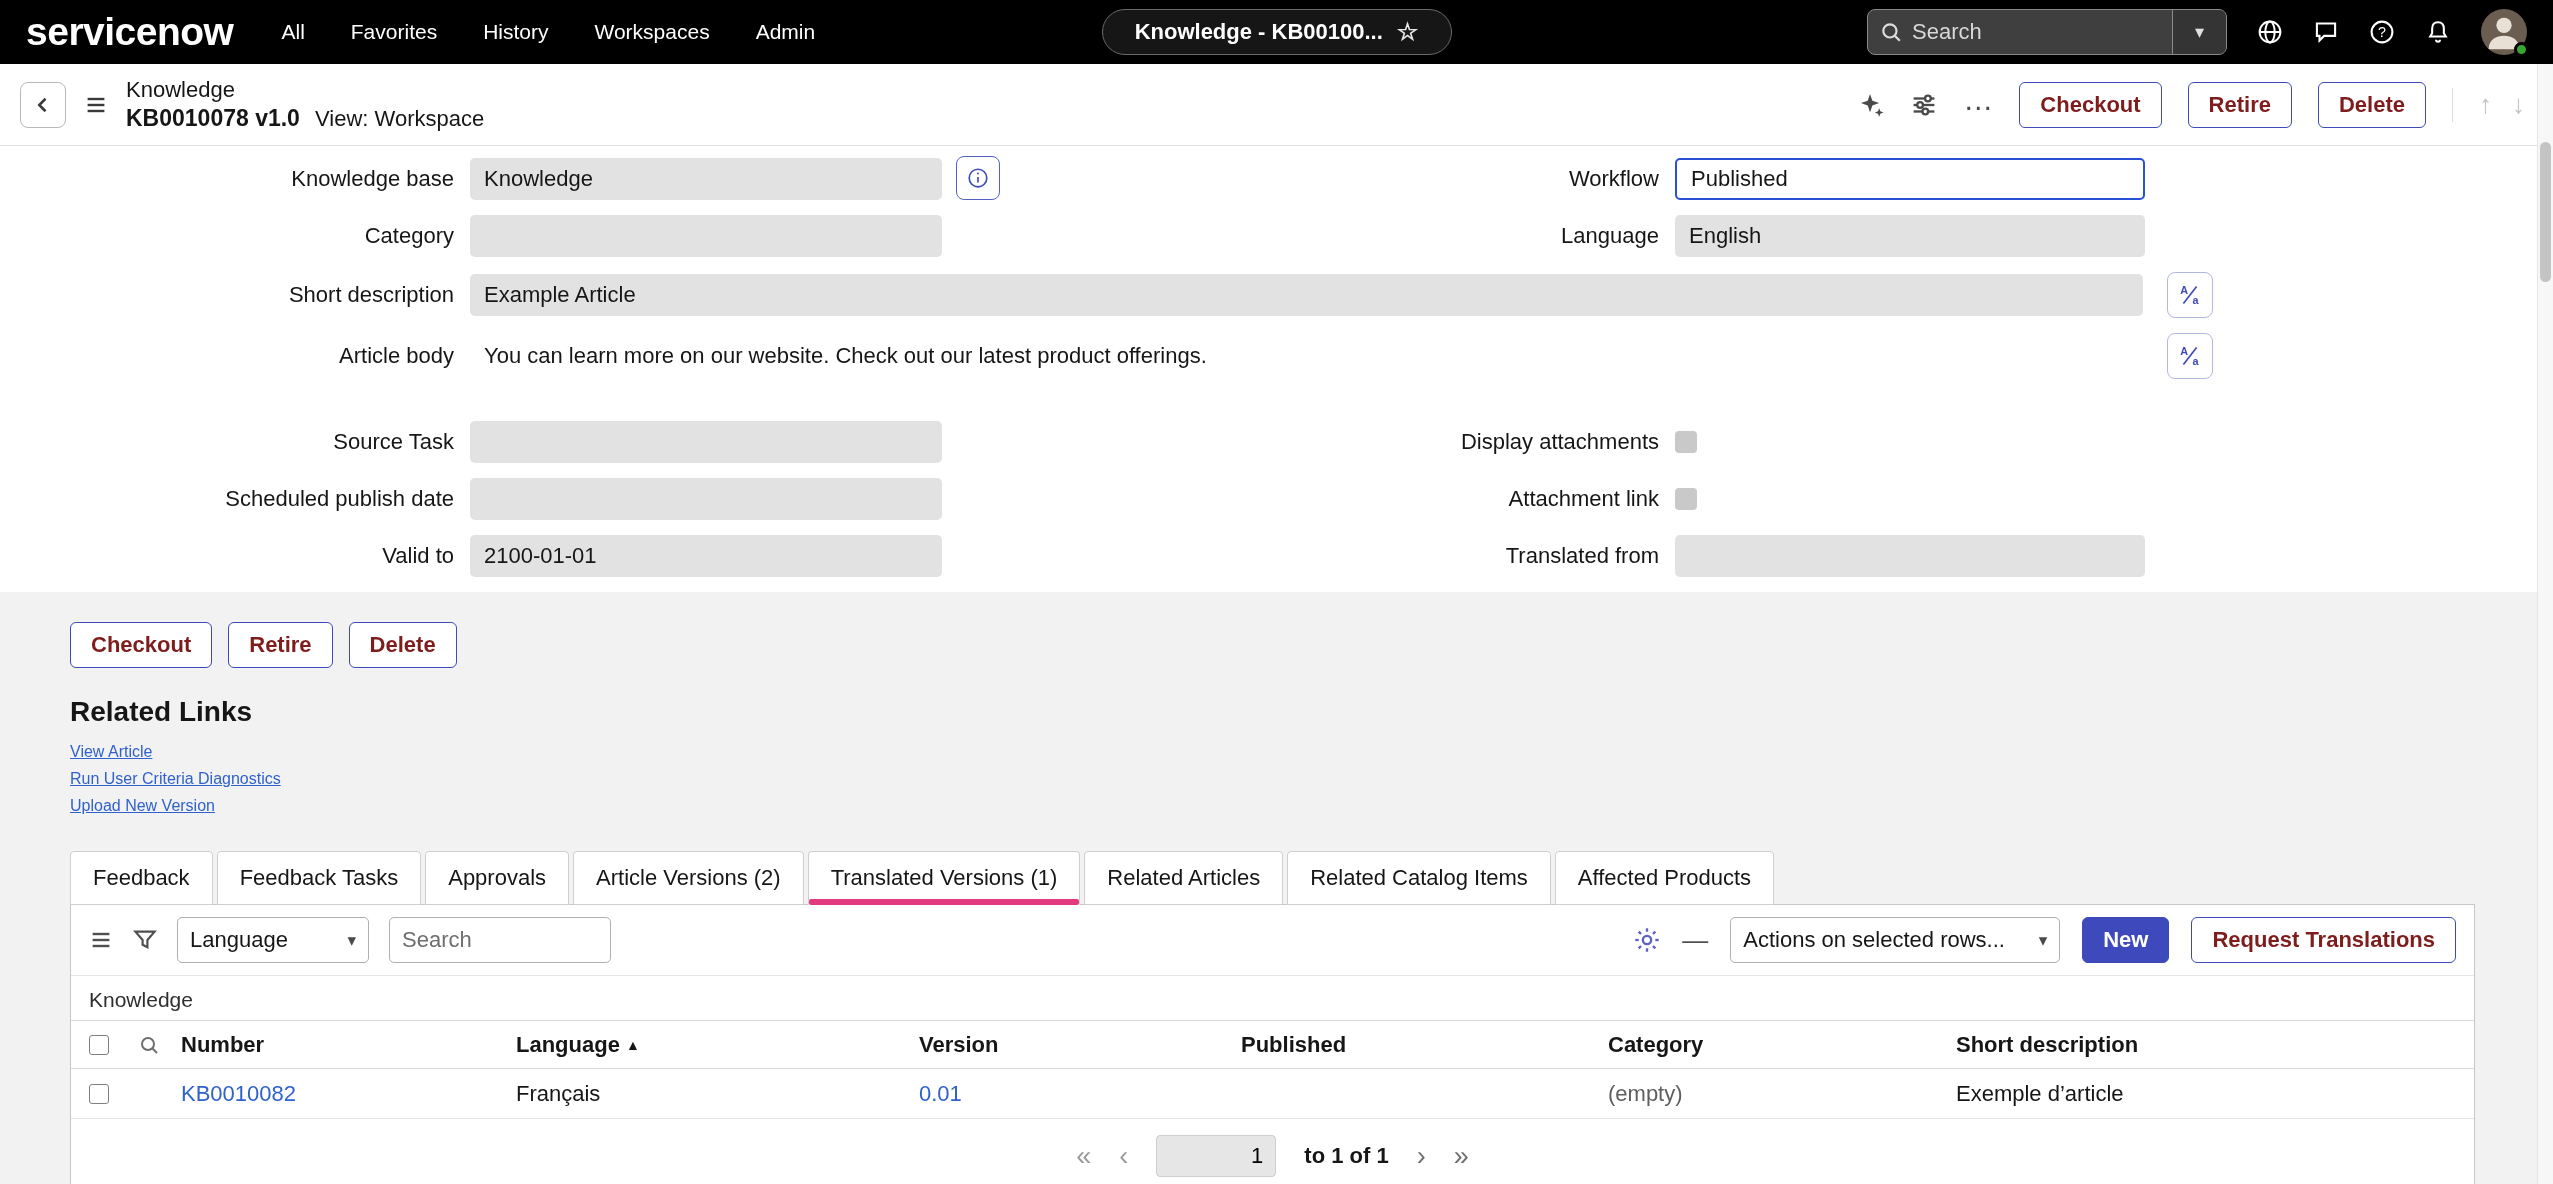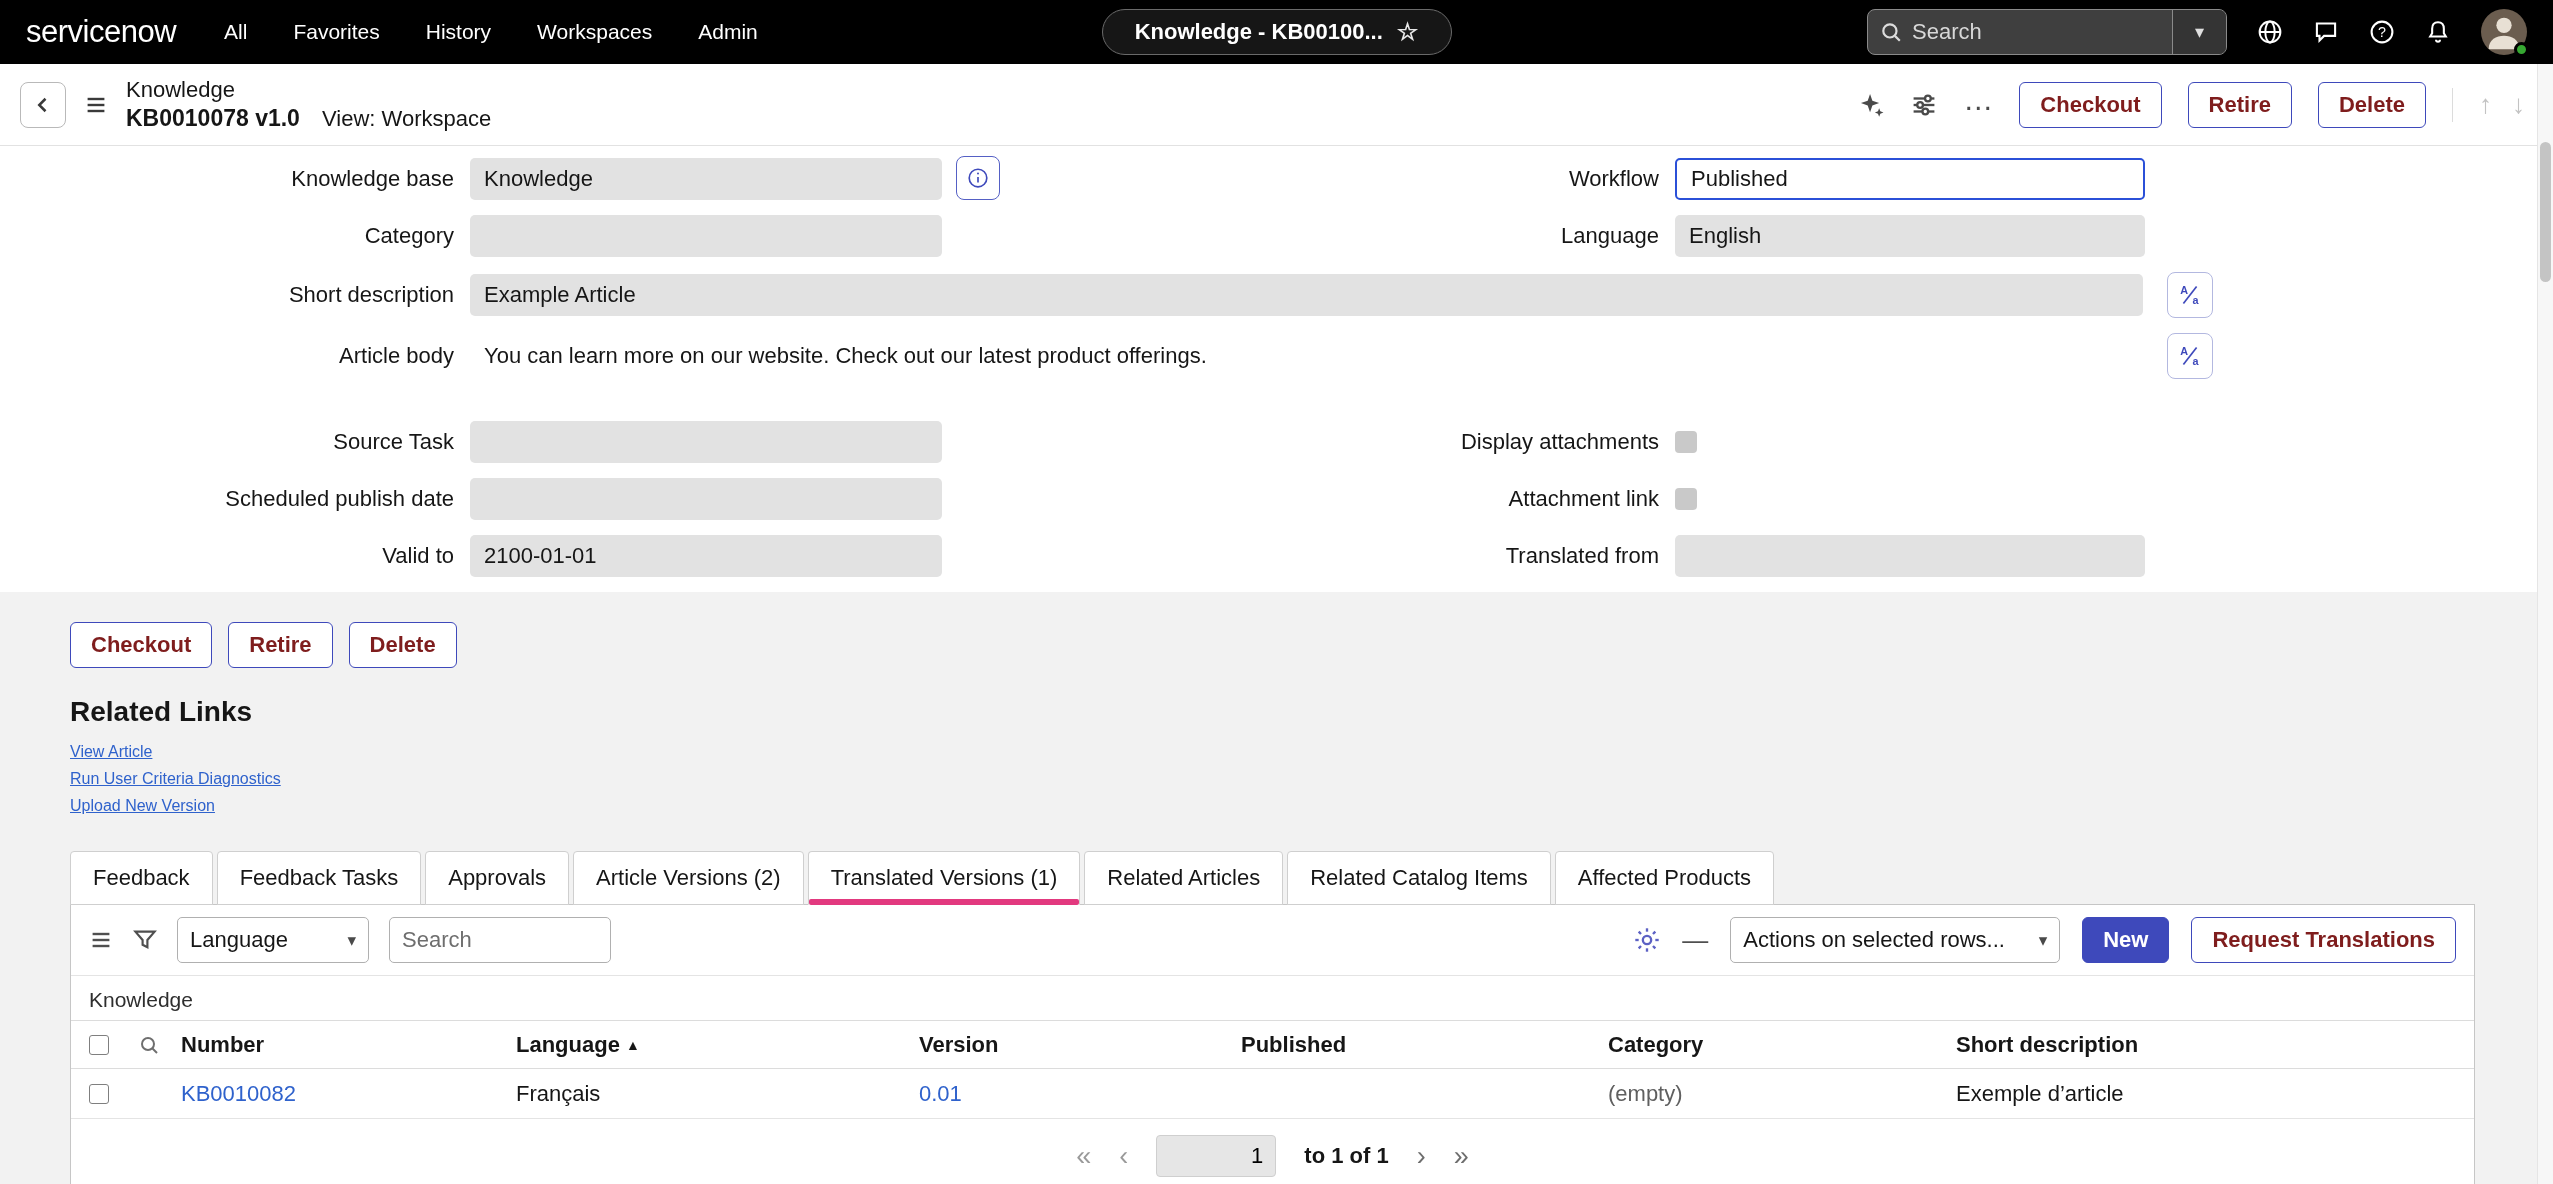--- a/index.html
+++ b/index.html
@@ -7,21 +7,21 @@
   body {
     width:2553px; height:1184px; overflow:hidden; position:relative;
     font-family:"Liberation Sans", sans-serif; font-size:22px; color:#161616;
     background:#ffffff;
   }
   
   .topnav {
     height:64px; background:#000; color:#fff; display:flex; align-items:center;
     padding:0 26px; position:relative;
   }
-  .logo { font-size:31px; font-weight:400; letter-spacing:-0.5px; margin-right:48px; cursor:pointer; }
+  .logo { font-size:39px; font-weight:700; letter-spacing:-0.5px; margin-right:48px; cursor:pointer; }
   .nav-menus { display:flex; gap:46px; font-size:21px; }
   .nav-item { cursor:pointer; }
   .ctx-pill {
     position:absolute; left:50%; transform:translateX(-50%);
     height:46px; min-width:350px; border:1px solid #6a6a6a; border-radius:26px;
     background:#161616; display:flex; align-items:center; justify-content:center;
     gap:14px; padding:16px 24px; font-weight:600; font-size:22px; cursor:pointer;
   }
   .ctx-pill .star { font-size:24px; color:#e8e8e8; }
   .nav-right { margin-left:auto; display:flex; align-items:center; gap:30px; }
@@ -50,21 +50,21 @@
     display:flex; align-items:center; padding:0 28px 0 20px; gap:18px;
   }
   .back-btn {
     width:46px; height:46px; border:1px solid #b9b9b9; border-radius:8px; background:#fff;
     display:flex; align-items:center; justify-content:center; color:#3a3a3a; cursor:pointer;
   }
   .ctxmenu-icon { color:#3a3a3a; display:flex; cursor:pointer; }
   .rec-title { line-height:1.25; }
   .rec-type { font-size:22px; }
   .rec-num { font-size:23px; font-weight:700; }
-  .rec-view { font-size:22px; margin-left:16px; font-weight:400; }
+  .rec-view { font-size:22px; margin-left:9px; font-weight:400; }
   .sub-right { margin-left:auto; display:flex; align-items:center; gap:26px; }
   .tool-ic { color:#4a4a4a; display:flex; cursor:pointer; }
   .ellipsis { font-size:30px; color:#4a4a4a; line-height:20px; cursor:pointer; padding-bottom:10px; }
   .btn {
     height:46px; padding:0 20px; border-radius:6px; font-size:22px; font-weight:600;
     font-family:inherit; cursor:pointer; display:inline-flex; align-items:center; justify-content:center;
   }
   .btn-secondary { background:#fff; color:#7f1d1d; border:1px solid #3e49bb; }
   .btn-primary { background:#3e49bb; color:#fff; border:1px solid #3e49bb; }
   .vdiv { width:1px; height:34px; background:#dcdcdc; }

